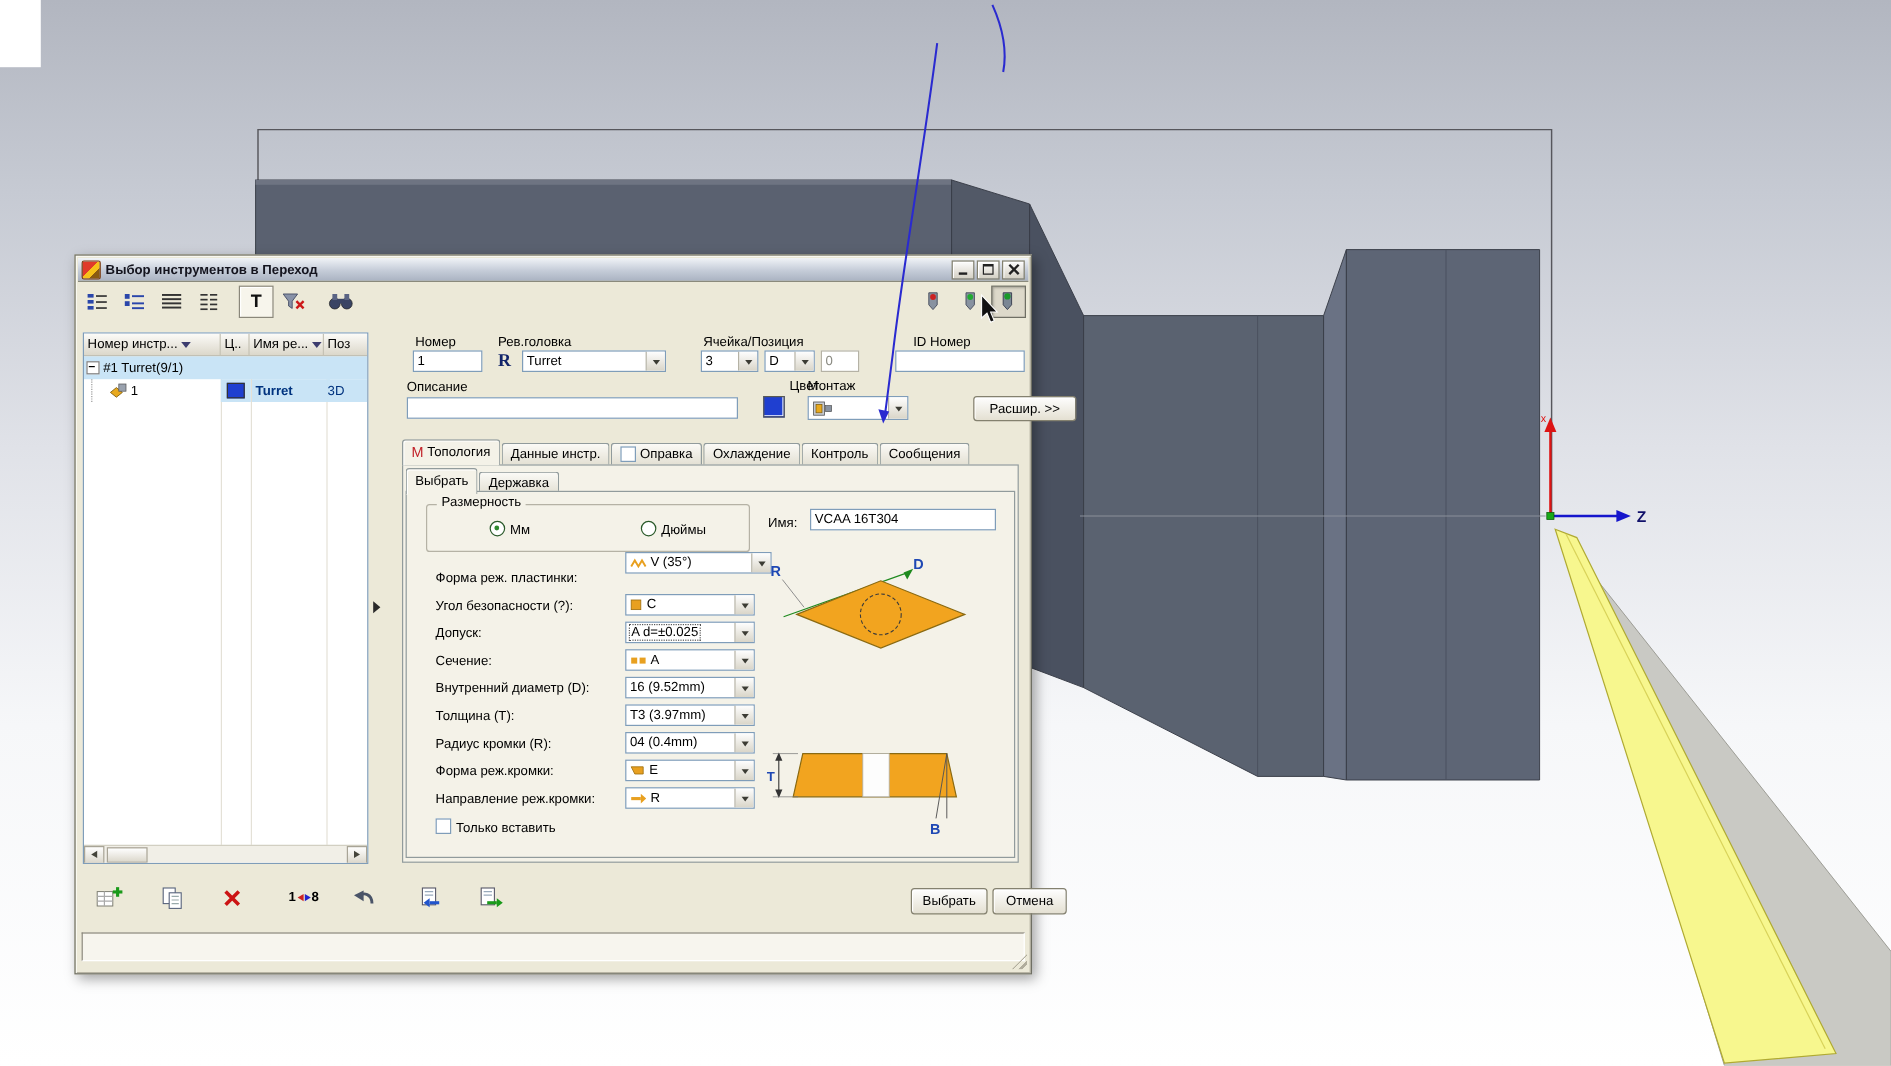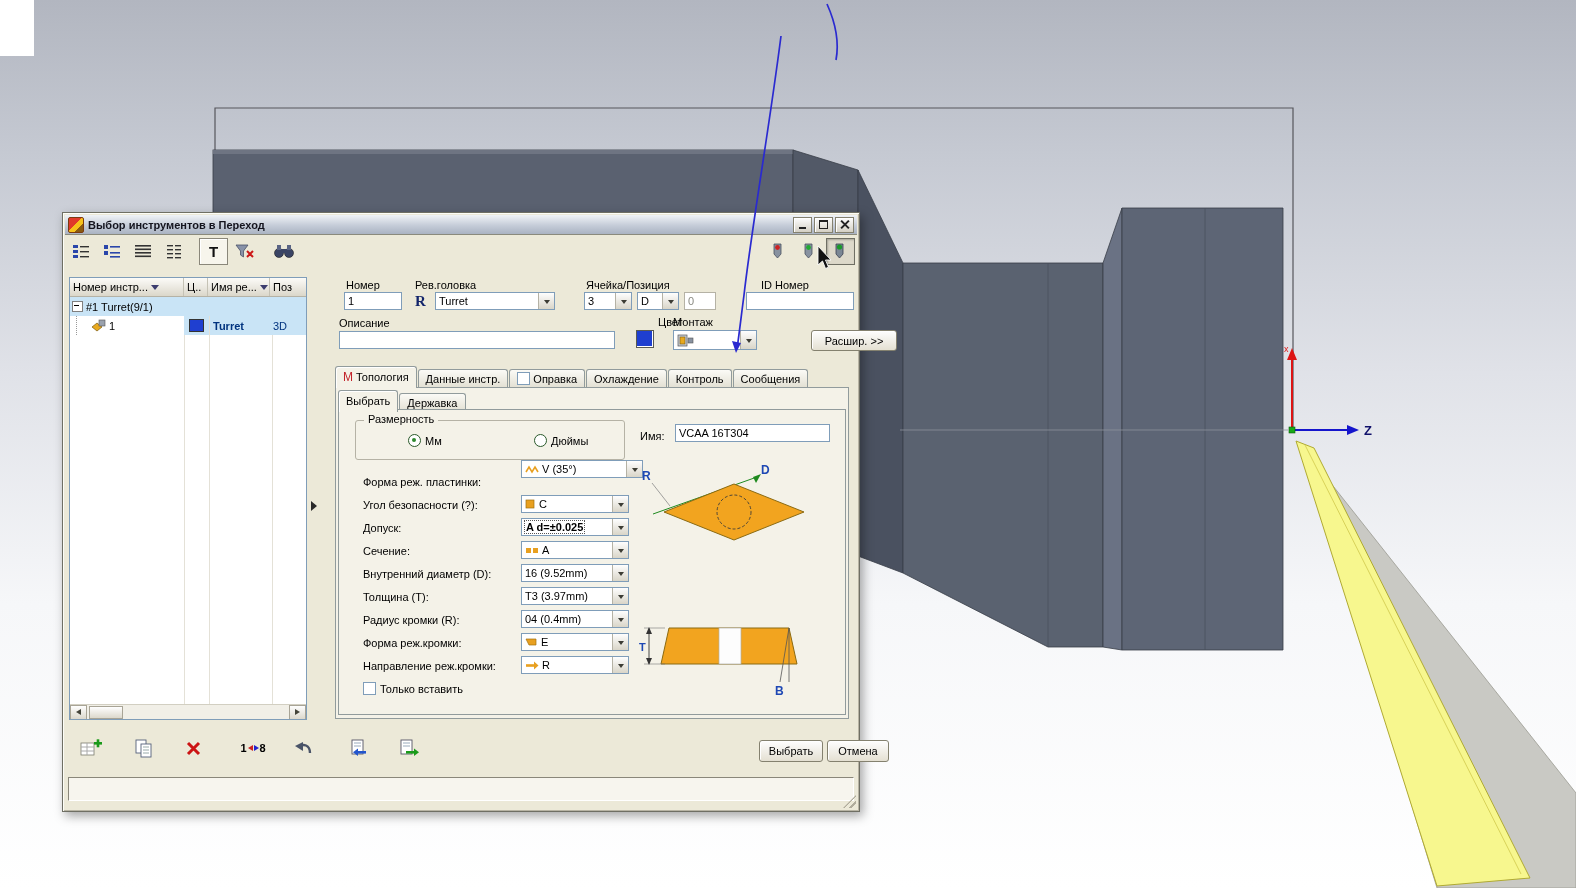--- a/index.html
+++ b/index.html
@@ -409,21 +409,21 @@
       <span class="lbl" style="left:24px;top:89px;">Угол безопасности (?):</span>
       <span class="combo" style="left:182px;top:85px;width:108px;">
         <svg class="ic" width="11" height="10">
             <rect x="1" y="1" width="8" height="8" fill="#e8a020" stroke="#a07010" stroke-width="0.7"></rect>
           </svg>
         <span>C</span>
         <span class="dd"></span>
       </span>
 
       <span class="lbl" style="left:24px;top:112px;">Допуск:</span>
-      <span class="combo" style="left:182px;top:108px;width:108px;font-weight:bold;">
+      <span class="combo" style="left:182px;top:108px;width:108px;">
         <span class="focus-dash">A d=±0.025</span>
         <span class="dd"></span>
       </span>
 
       <span class="lbl" style="left:24px;top:135px;">Сечение:</span>
       <span class="combo" style="left:182px;top:131px;width:108px;">
         <svg class="ic" width="14" height="8">
             <rect x="1" y="2" width="5" height="5" fill="#e8a020"></rect>
             <rect x="8" y="2" width="5" height="5" fill="#e8a020"></rect>
           </svg>

